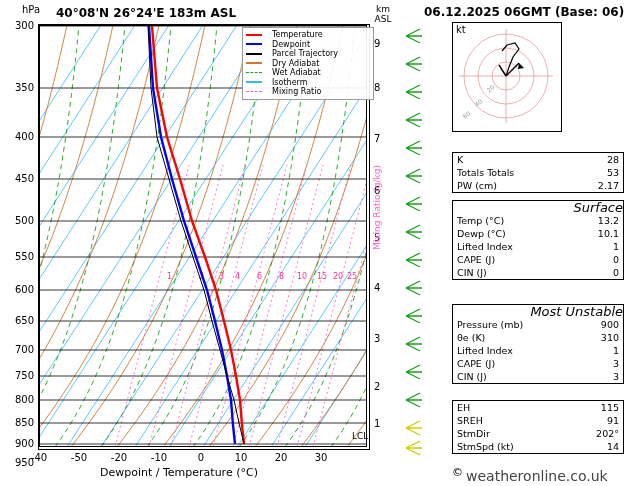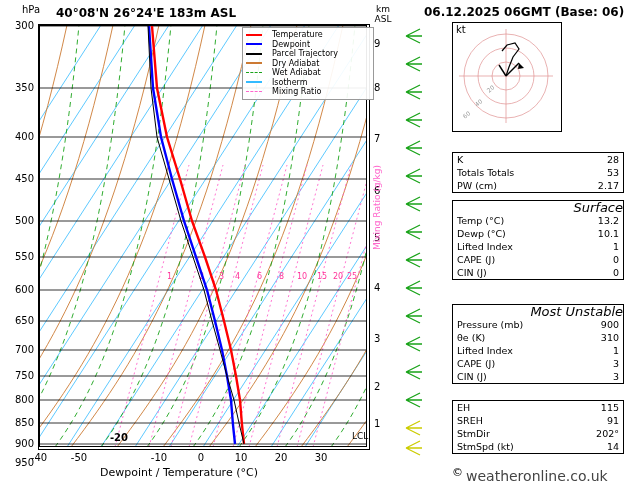--- a/index.html
+++ b/index.html
@@ -183,21 +183,21 @@
   <div class="ytick" style="left:0px;top:315px;">650</div>
   <div class="ytick" style="left:0px;top:344px;">700</div>
   <div class="ytick" style="left:0px;top:370px;">750</div>
   <div class="ytick" style="left:0px;top:394px;">800</div>
   <div class="ytick" style="left:0px;top:417px;">850</div>
   <div class="ytick" style="left:0px;top:438px;">900</div>
   <div class="ytick" style="left:0px;top:457px;">950</div>
 
   <div class="xtick" style="left:22px;top:452px;">-40</div>
   <div class="xtick" style="left:62px;top:452px;">-50</div>
-  <div class="xtick" style="left:102px;top:432px;font-weight:bold;">-20</div>
+  <div class="xtick" style="left:102px;top:452px;">-20</div>
   <div class="xtick" style="left:142px;top:452px;">-10</div>
   <div class="xtick" style="left:184px;top:452px;">0</div>
   <div class="xtick" style="left:224px;top:452px;">10</div>
   <div class="xtick" style="left:264px;top:452px;">20</div>
   <div class="xtick" style="left:304px;top:452px;">30</div>
 
   <div class="kmtick" style="left:374px;top:38px;">9</div>
   <div class="kmtick" style="left:374px;top:82px;">8</div>
   <div class="kmtick" style="left:374px;top:133px;">7</div>
   <div class="kmtick" style="left:374px;top:185px;">6</div>

